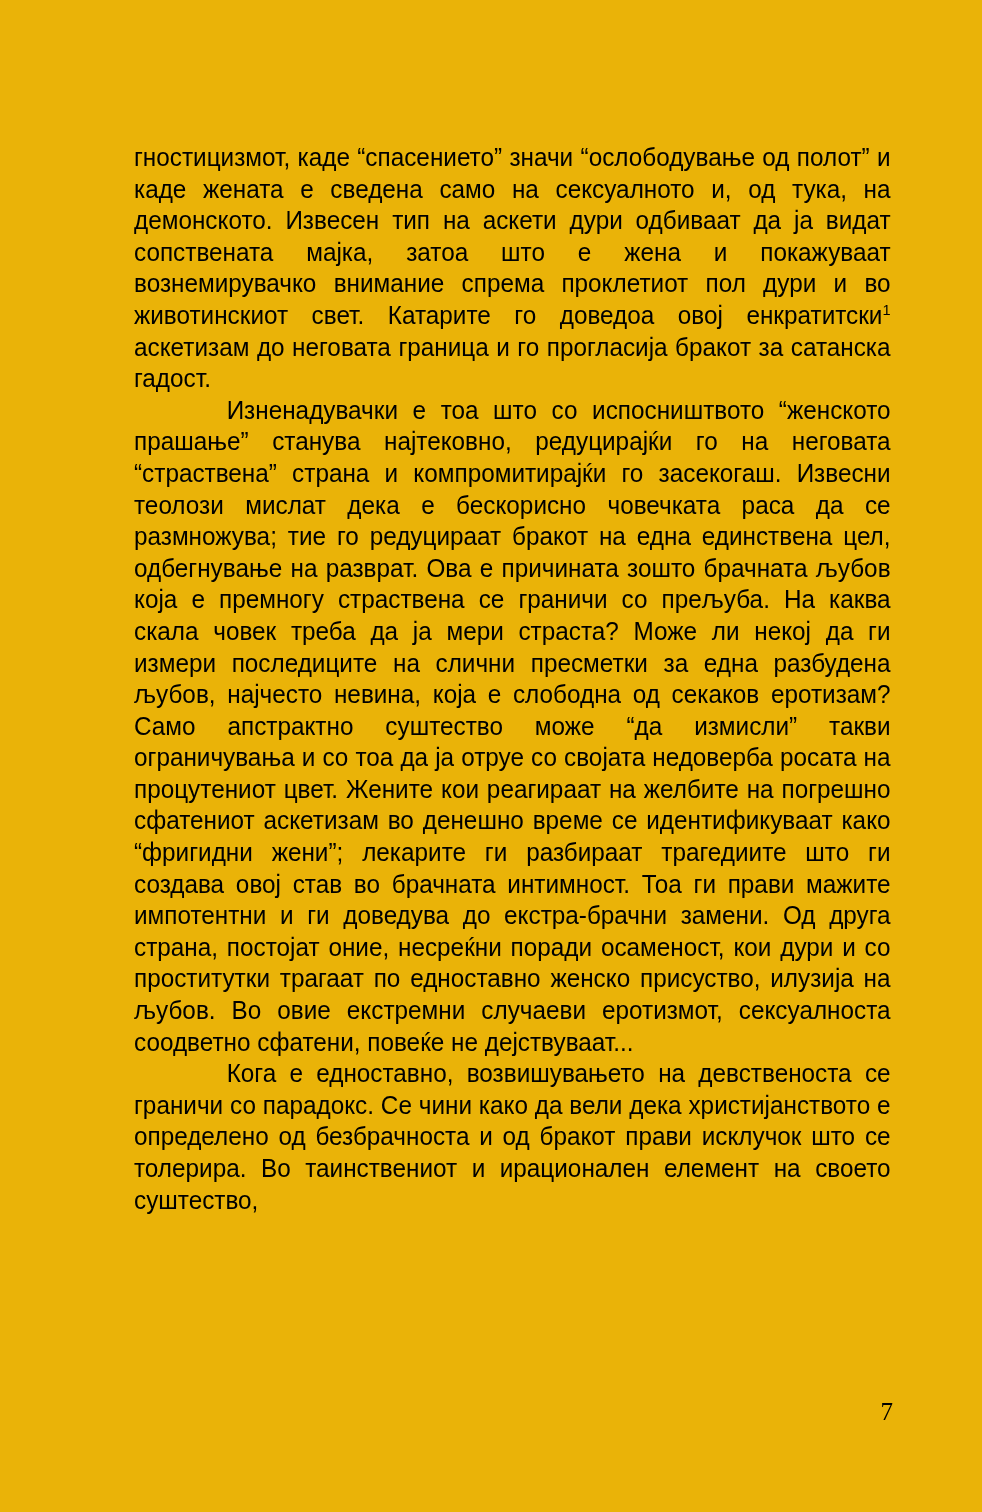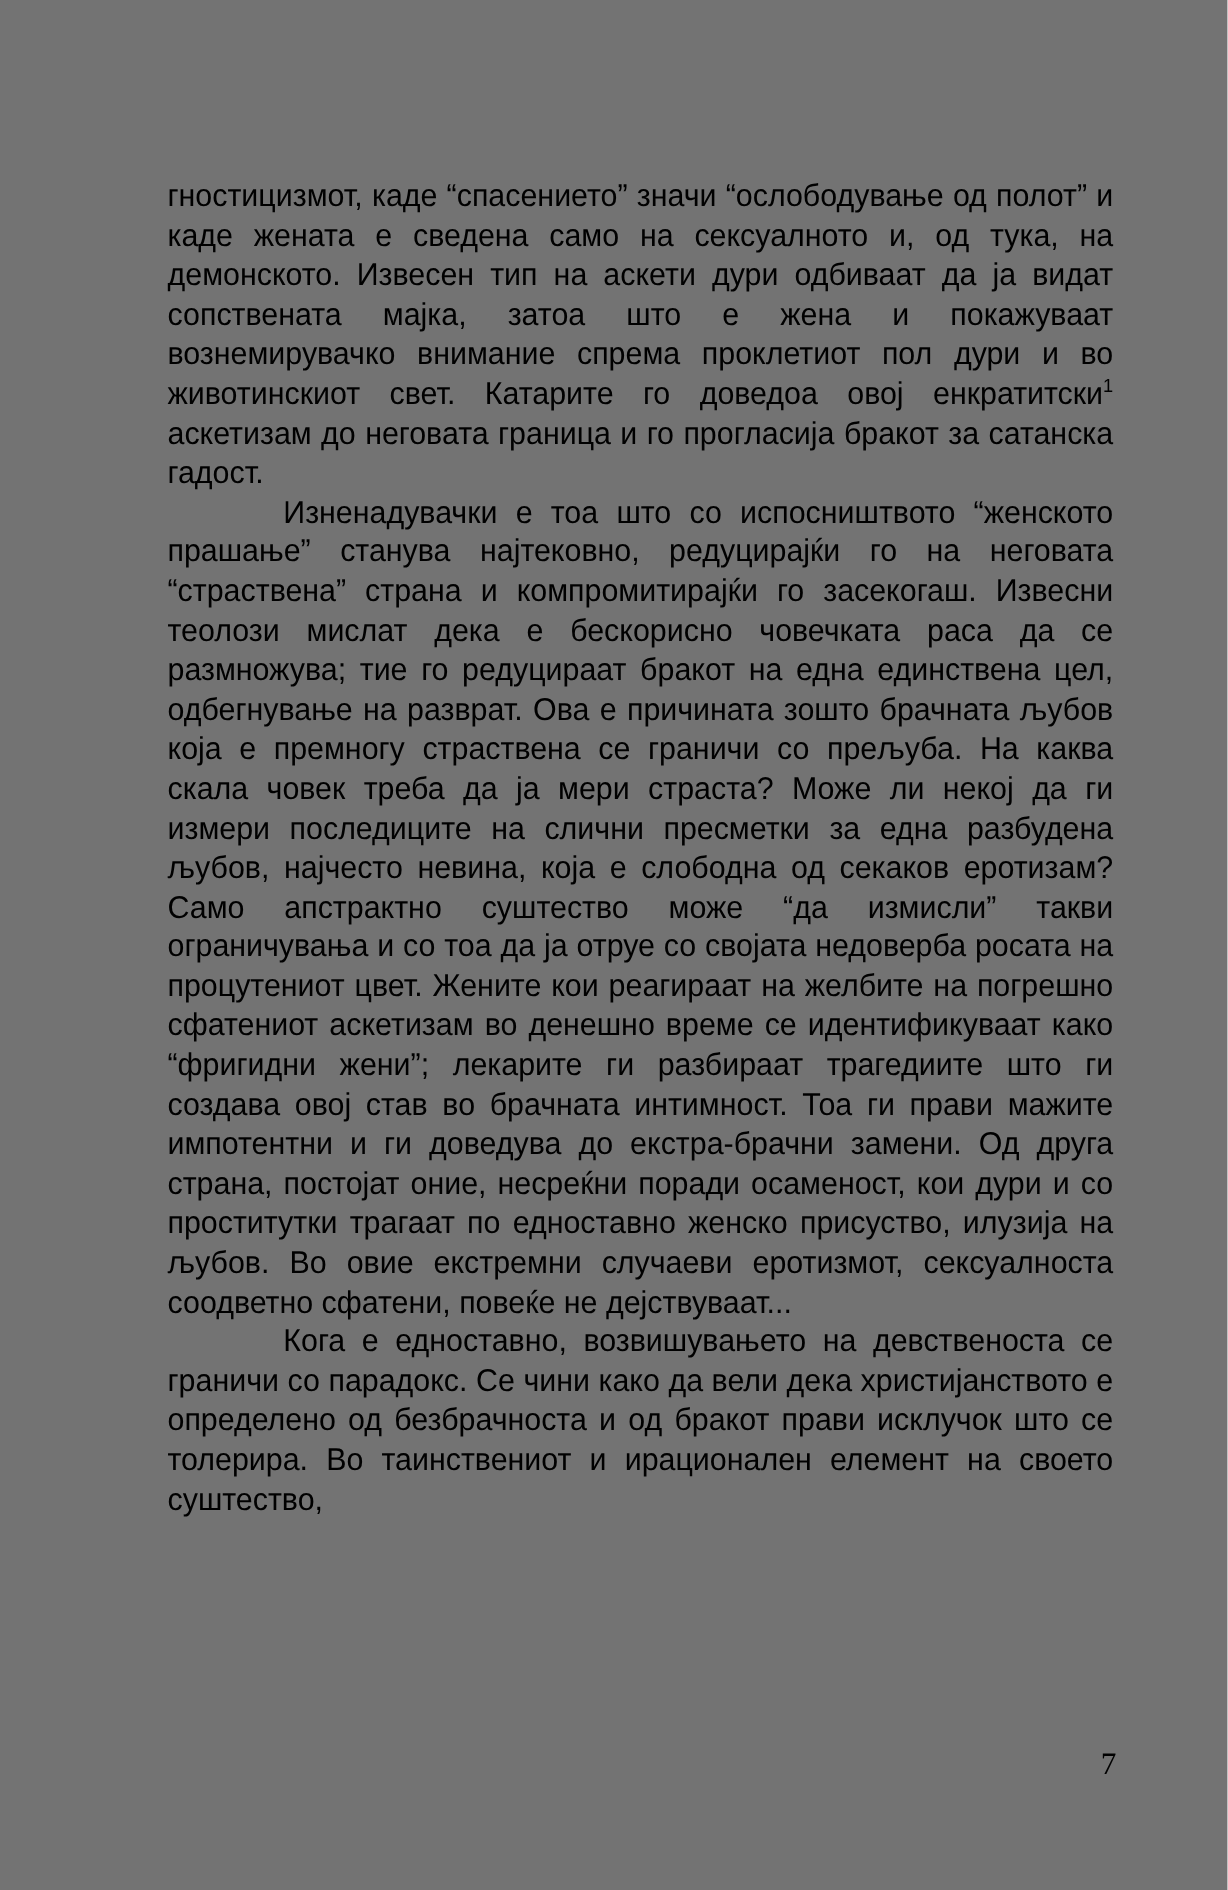--- a/index.html
+++ b/index.html
@@ -6,21 +6,21 @@
   html, body {
     margin: 0;
     padding: 0;
     background: #ffffff;
   }
 
   .page {
     position: relative;
     width: 982px;
     height: 1512px;
-    background: #737373;
+    background: #eab308;
     overflow: hidden;
     box-sizing: border-box;
   }
 
   .text-column {
     position: absolute;
     left: 134px;
     top: 142px;
     width: 757px;
     font-family: "Liberation Sans", "DejaVu Sans", sans-serif;

